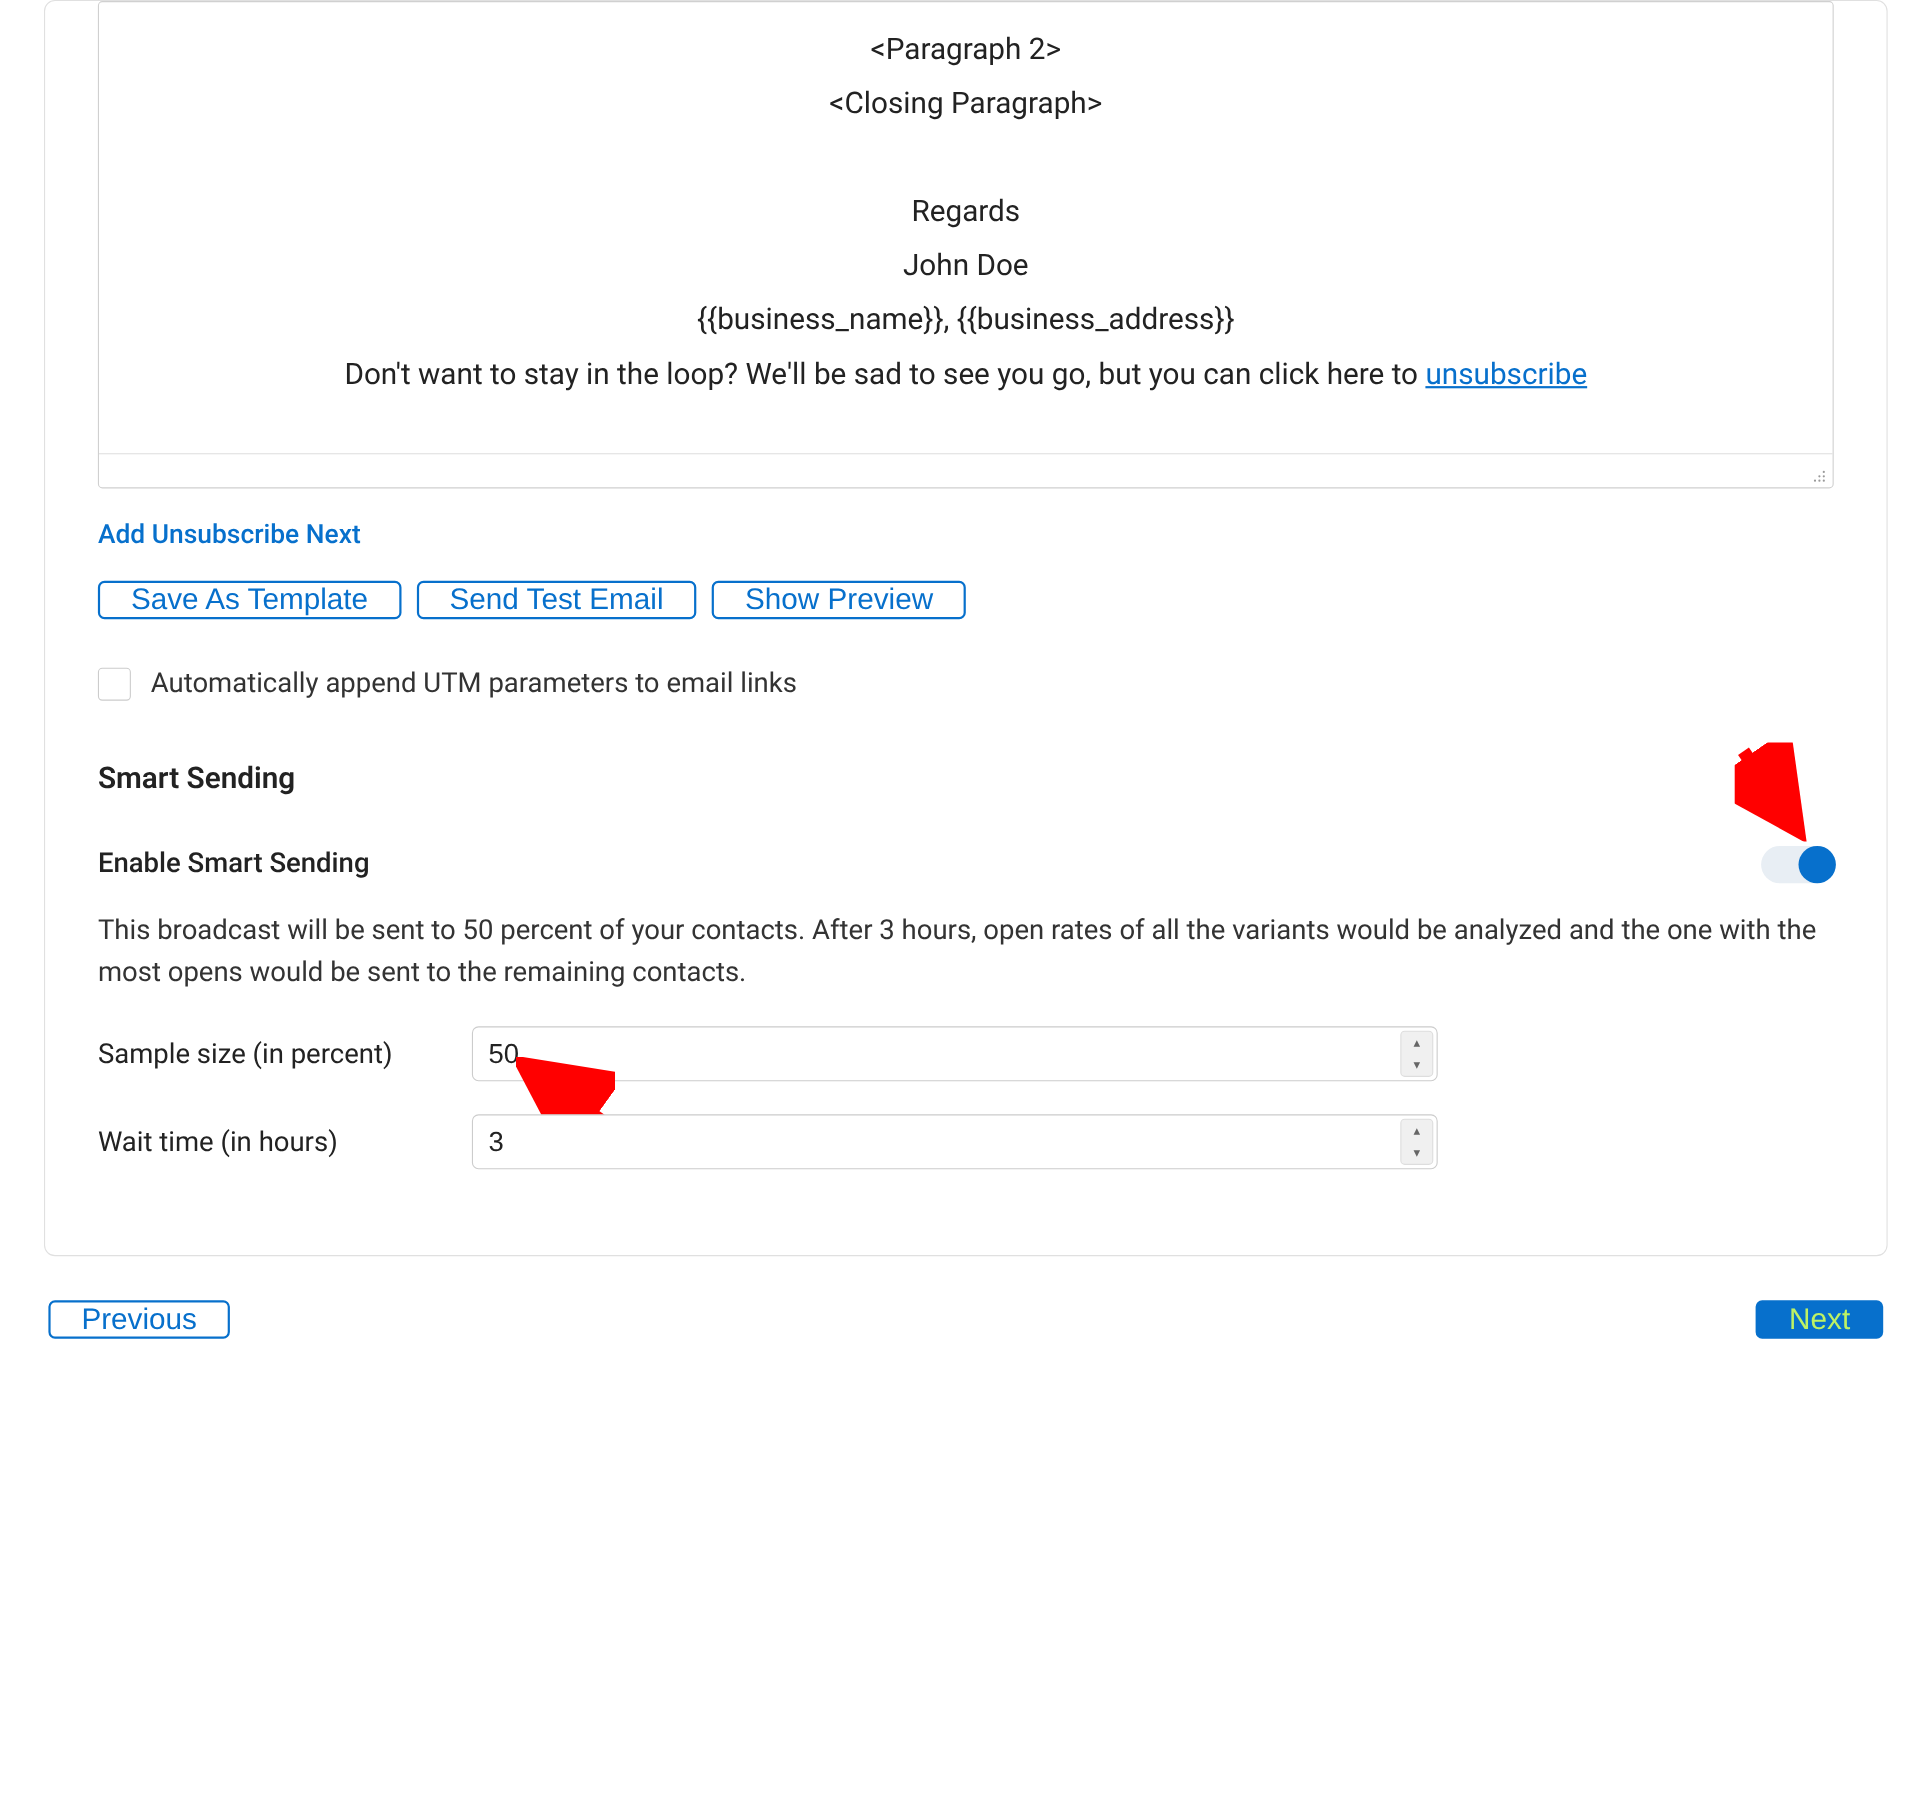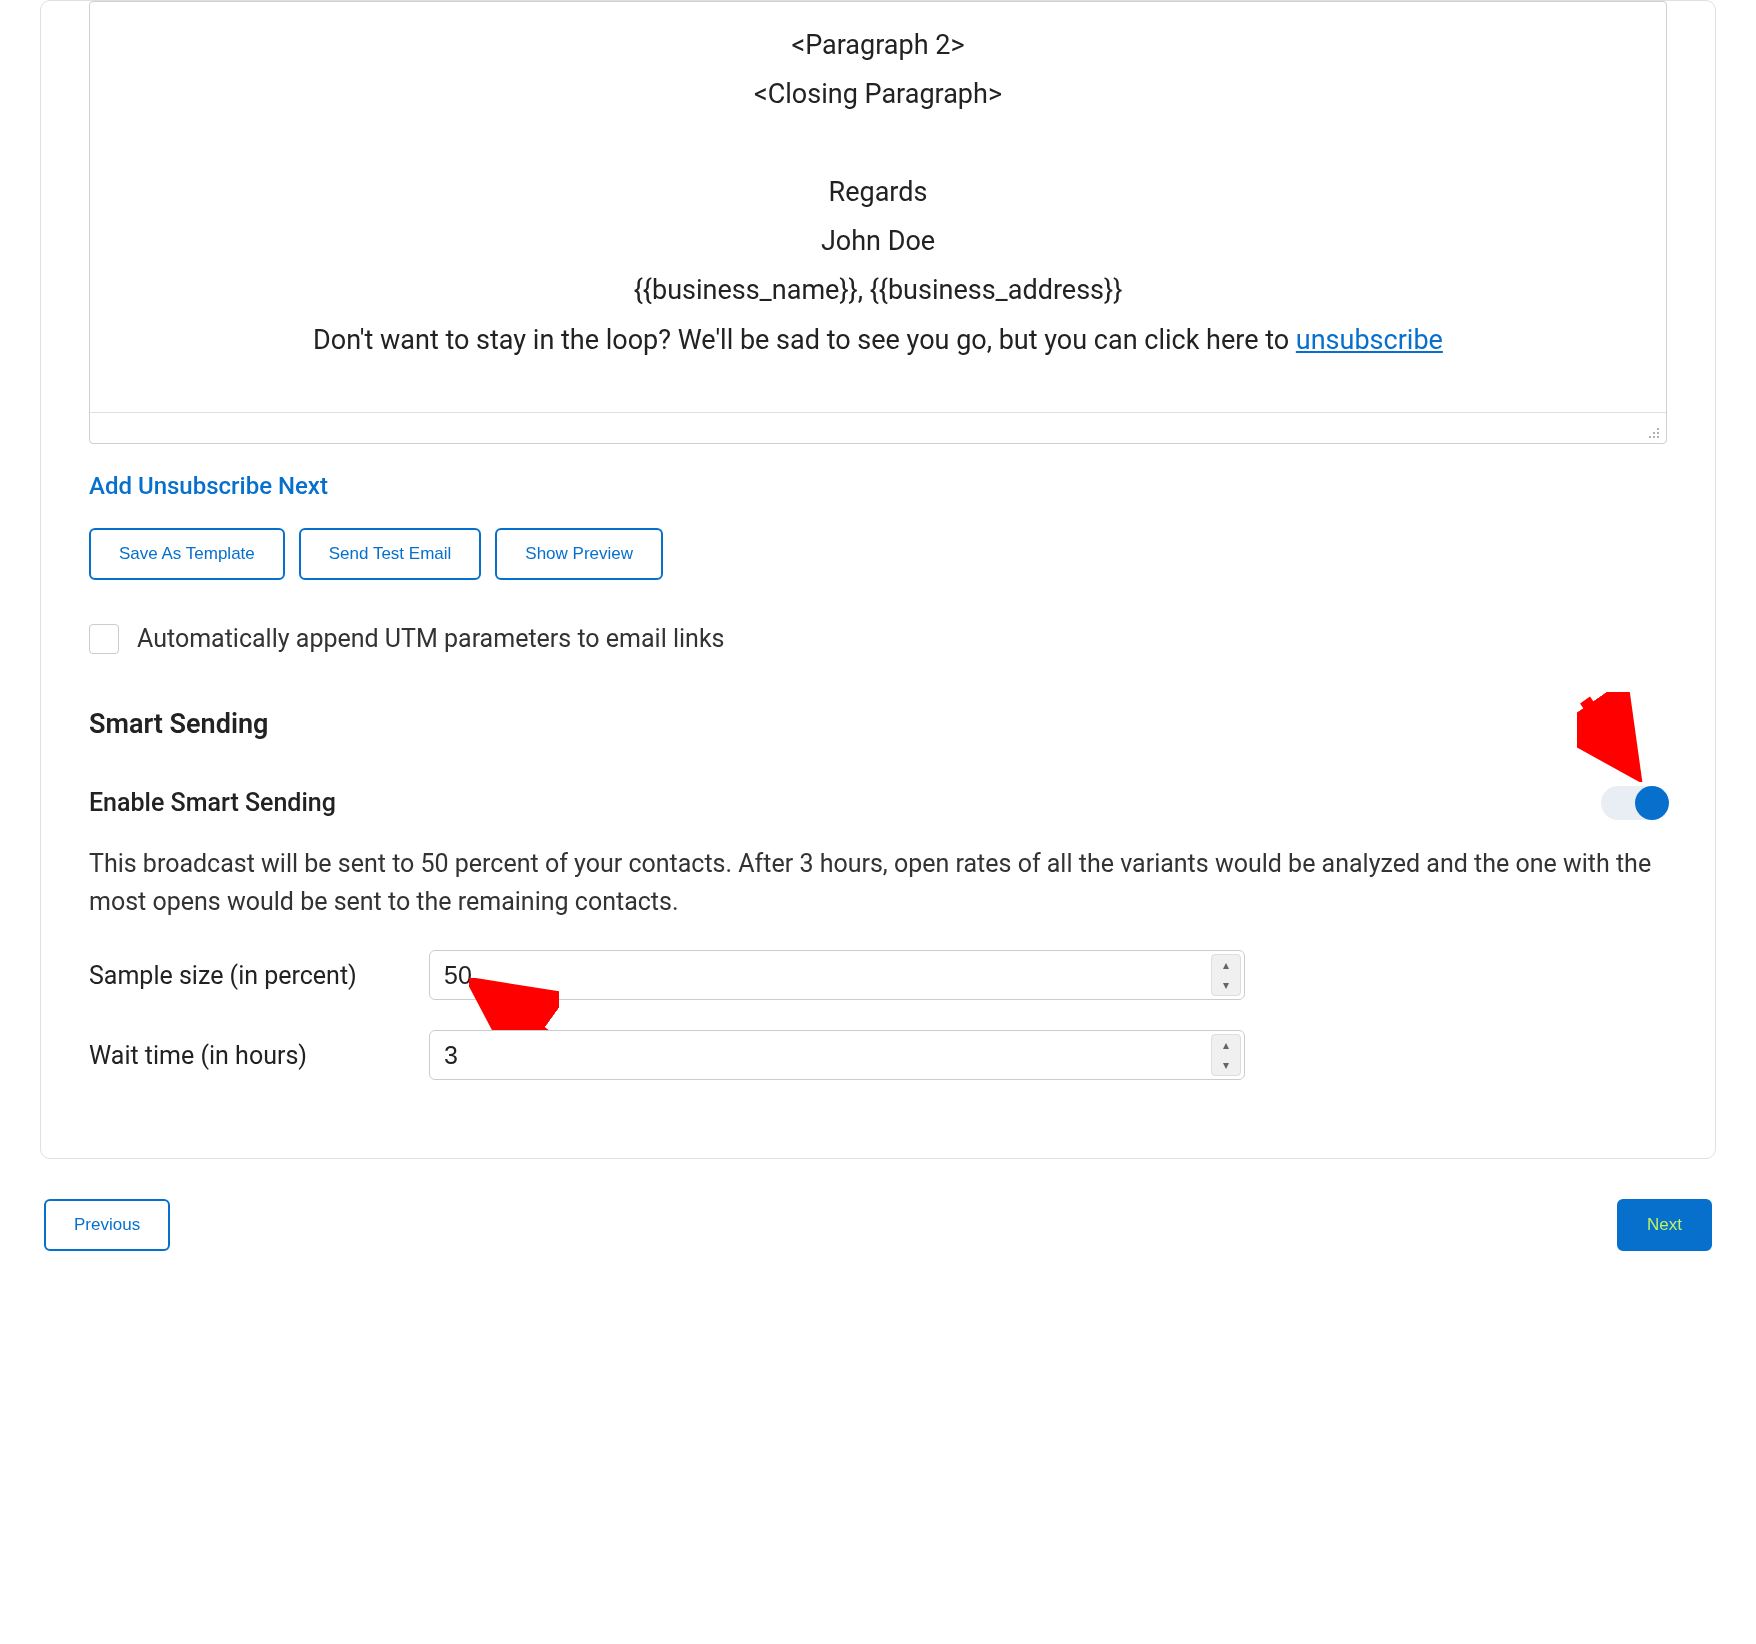--- a/index.html
+++ b/index.html
@@ -56,22 +56,22 @@
   }
   .btn-row {
     display: flex;
     gap: 14px;
     margin-bottom: 44px;
   }
   .btn {
     border: 2px solid #0770cc;
     background: #fff;
     color: #0770cc;
-    font-size: 17px;
-    padding: 14px 28px;
+    font-size: 27px;
+    padding: 0 28px;
     border-radius: 6px;
     cursor: pointer;
     font-weight: 500;
   }
   .btn-primary {
     background: #0770cc;
     color: #bef264;
     border-color: #0770cc;
   }
   .check-row {
@@ -140,21 +140,21 @@
     gap: 0;
     margin-bottom: 30px;
   }
   .form-row .flabel {
     width: 340px;
     font-size: 25px;
     color: #222;
   }
   .num-wrap {
     position: relative;
-    width: 816px;
+    width: 878px;
   }
   .num-input {
     width: 100%;
     height: 50px;
     border: 1px solid #ccc;
     border-radius: 6px;
     font-size: 25px;
     padding: 0 46px 0 14px;
     color: #222;
   }

